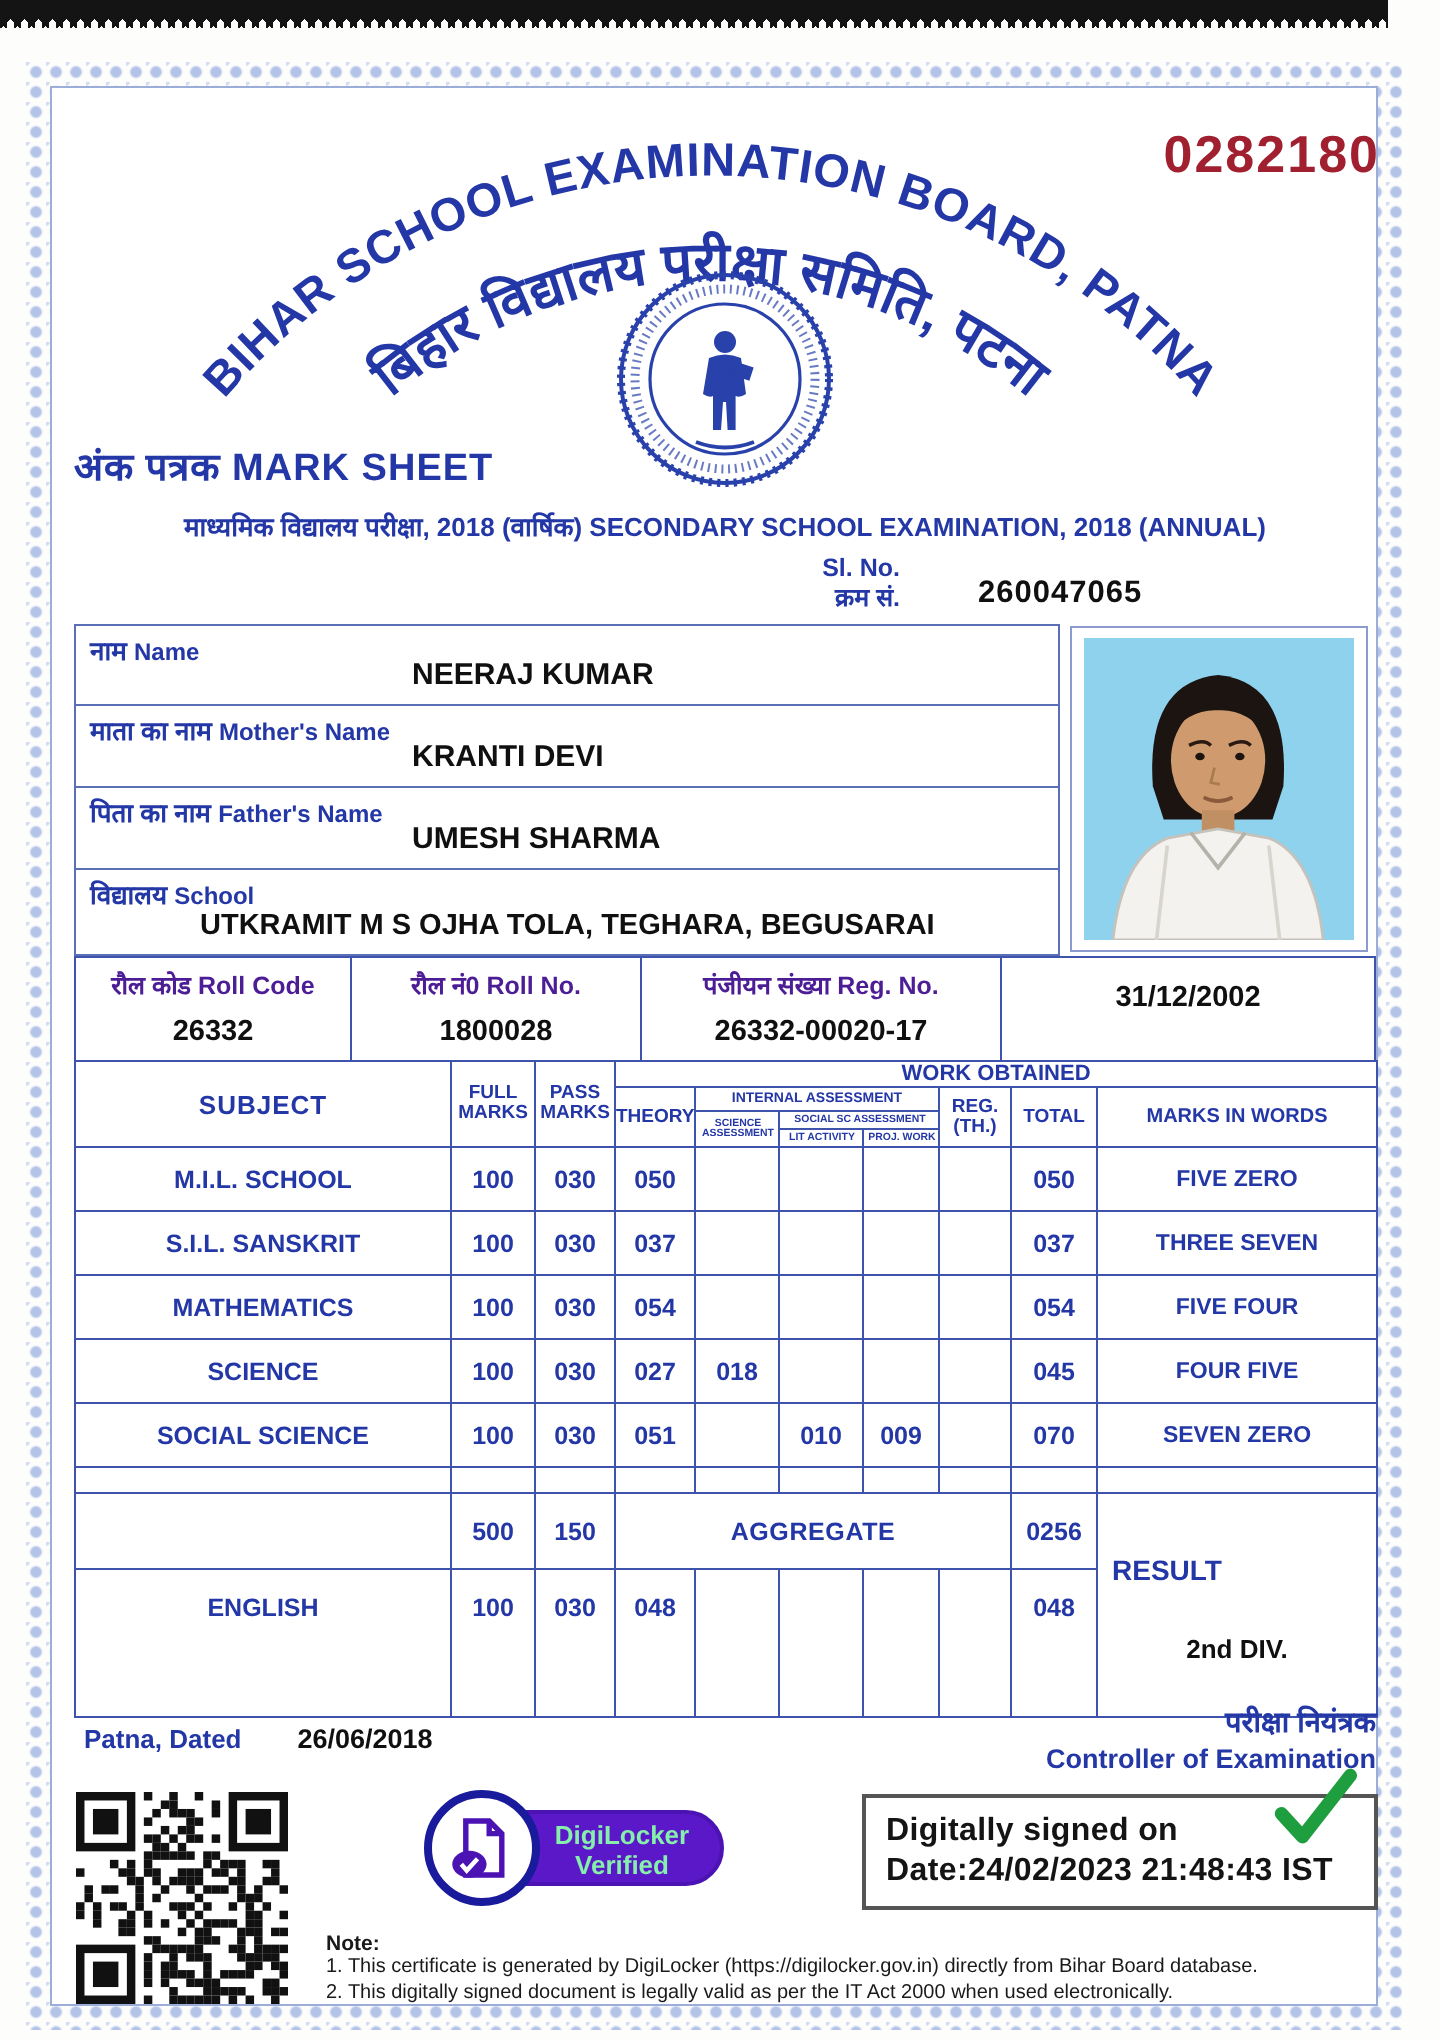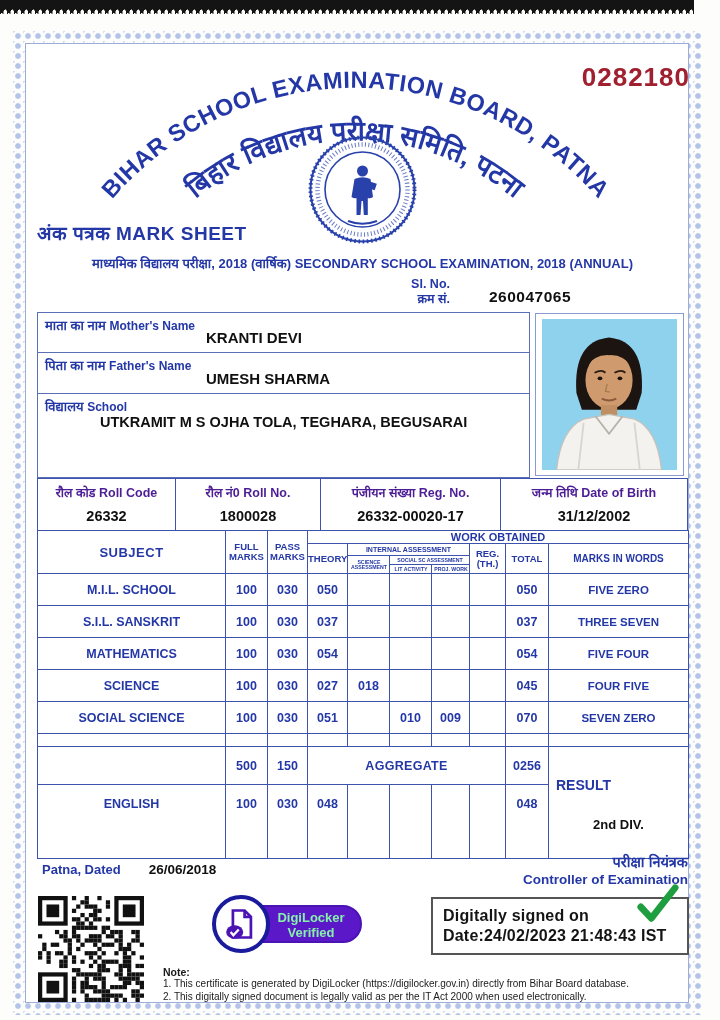--- a/index.html
+++ b/index.html
@@ -144,20 +144,24 @@
   <div class="exam-line">माध्यमिक विद्यालय परीक्षा, 2018 (वार्षिक) SECONDARY SCHOOL EXAMINATION, 2018 (ANNUAL)</div>
 
   <div class="slno-label">
     <div>Sl. No.</div>
     <div>क्रम सं.</div>
   </div>
   <div class="slno-value">260047065</div>
 
   <div class="info-box">
     <div class="info-row">
+      <div class="info-label"><span class="hi">नाम</span> <span class="en">Name</span></div>
+      <div class="info-value">NEERAJ KUMAR</div>
+    </div>
+    <div class="info-row">
       <div class="info-label"><span class="hi">माता का नाम</span> <span class="en">Mother's Name</span></div>
       <div class="info-value">KRANTI DEVI</div>
     </div>
     <div class="info-row">
       <div class="info-label"><span class="hi">पिता का नाम</span> <span class="en">Father's Name</span></div>
       <div class="info-value">UMESH SHARMA</div>
     </div>
     <div class="info-row school">
       <div class="info-label"><span class="hi">विद्यालय</span> <span class="en">School</span></div>
       <div class="info-value">UTKRAMIT M S OJHA TOLA, TEGHARA, BEGUSARAI</div>
@@ -189,21 +193,20 @@
     </div>
     <div class="roll-cell rc2">
       <div class="roll-label"><span>रौल नं0</span> <span>Roll No.</span></div>
       <div class="roll-value">1800028</div>
     </div>
     <div class="roll-cell rc3">
       <div class="roll-label"><span>पंजीयन संख्या</span> <span>Reg. No.</span></div>
       <div class="roll-value">26332-00020-17</div>
     </div>
     <div class="roll-cell rc4">
-      <div class="roll-label"><span>जन्म तिथि</span> <span>Date of Birth</span></div>
       <div class="roll-value">31/12/2002</div>
     </div>
   </div>
 
   <table class="marks">
     <colgroup>
       <col style="width:188px">
         <col style="width:42px">
         <col style="width:40px">
         <col style="width:40px">

